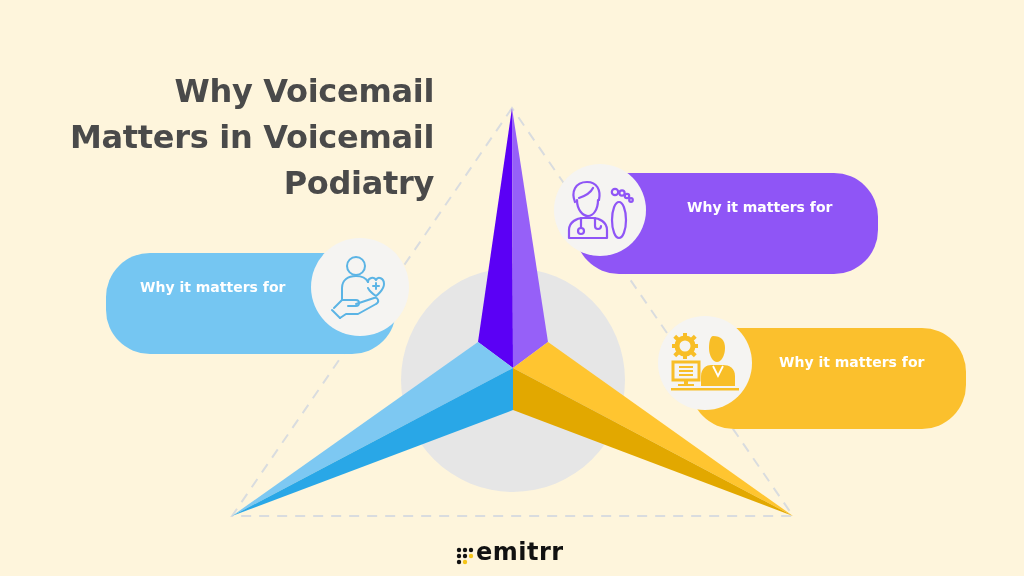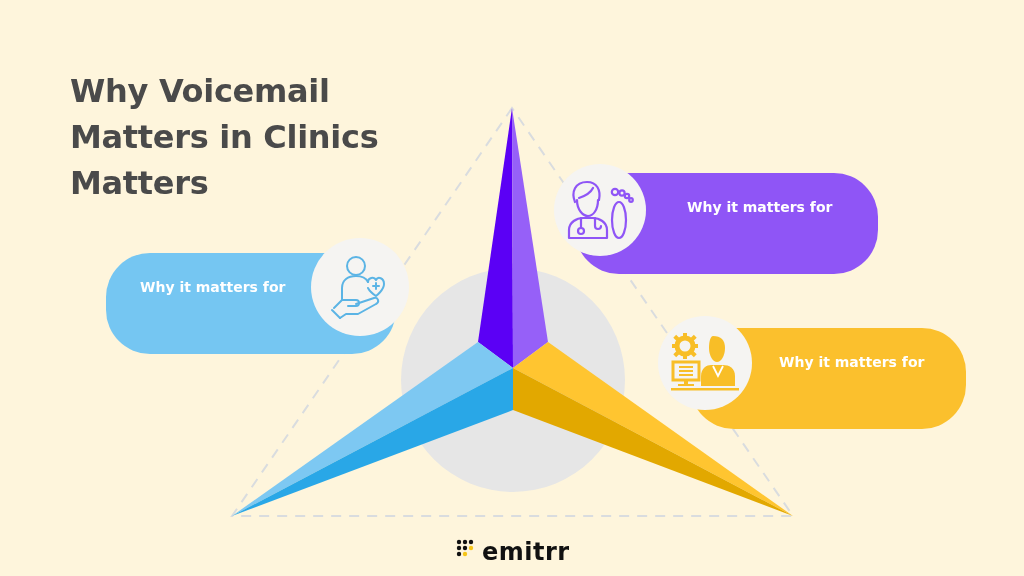--- a/index.html
+++ b/index.html
@@ -1,32 +1,32 @@
 <!DOCTYPE html>
 <html><head>
 <meta charset="utf-8">
 <style>
   html, body { margin:0; padding:0; }
   body { width:1024px; height:576px; overflow:hidden; background:#FEF5DC; position:relative; font-family:"DejaVu Sans", sans-serif; }
-  .title { position:absolute; left:70px; top:68px; font-weight:bold; font-size:32px; line-height:46px; color:#4A4A4A; letter-spacing:-0.3px; margin:0; }
+  .title { position:absolute; left:70px; top:68px; font-weight:bold; font-size:32px; line-height:46px; color:#4A4A4A; letter-spacing:-0.3px; margin:0;text-align:right; }
   .title span { display:block; }
   svg.stage { position:absolute; left:0; top:0; }
   .pill { position:absolute; height:101px; border-radius:44px;margin-top:8px; }
   .pill .label { position:absolute; color:#fff; font-weight:bold; font-size:14px; line-height:21px; }
   .icon-circle { position:absolute; border-radius:50%; background:#F5F4F2; display:flex; align-items:center; justify-content:center; }
-  .logo { position:absolute; left:456px; top:538px; display:flex; align-items:flex-start; gap:6px; }
+  .logo { position:absolute; left:456px; top:538px; display:flex; align-items:flex-end; }
   .logo-text { font-weight:bold; font-size:24px; color:#111; letter-spacing:0.5px; font-family:"DejaVu Sans", sans-serif; }
 </style>
 </head>
 <body>
 
 <h1 class="title">
   <span>Why Voicemail</span>
-  <span>Matters in Clinics</span>
-  <span>Matters</span>
+  <span>Matters in Voicemail</span>
+  <span>Podiatry</span>
 </h1>
 
 <svg class="stage" width="1024" height="576" viewBox="0 0 1024 576">
 
   <polygon points="512,108 232,516 793,516" fill="none" stroke="#D9DCDF" stroke-width="2" stroke-dasharray="10,8"></polygon>
 
   <circle cx="513" cy="380" r="112" fill="#E6E6E6"></circle>
 
   <polygon points="512,108 478,342 513,368" fill="#5B00F5"></polygon>
   <polygon points="512,108 548,342 513,368" fill="#9660F8"></polygon>

